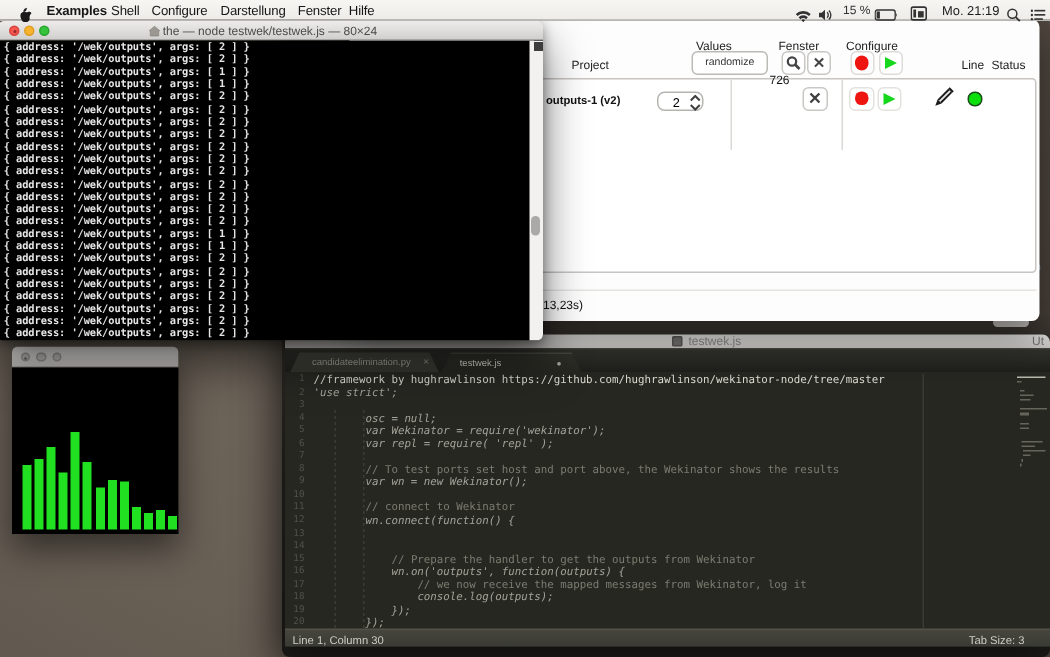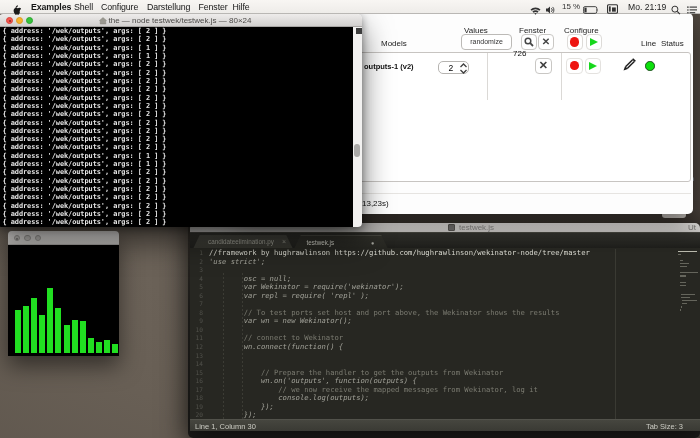--- a/index.html
+++ b/index.html
@@ -203,21 +203,21 @@
         <div class="bar" style="left: 71.7px; height: 31.5px;"></div>
         <div class="bar" style="left: 79.8px; height: 15px;"></div>
         <div class="bar" style="left: 87.9px; height: 11px;"></div>
         <div class="bar" style="left: 96px; height: 12.5px;"></div>
         <div class="bar" style="left: 104.1px; height: 8.5px;"></div>
       </div>
   </div>
 
   <div id="project" class="abs">
 
-    <div class="proj-label" style="left:148px;top:26px">Models</div>
+    <div class="proj-label" style="left:148px;top:26px">Project</div>
     <div class="proj-label" style="left:231px;top:12.5px">Values</div>
     <div class="proj-label" style="left:286px;top:12.5px">Fenster</div>
     <div class="proj-label" style="left:331px;top:12.5px">Configure</div>
     <div class="proj-label" style="left:408px;top:26px">Line</div>
     <div class="proj-label" style="left:428px;top:26px">Status</div>
 
     <div style="position:absolute;left:228px;top:21px;width:51px;height:15.5px;background:#fff;border:1px solid #bcbab7;border-radius:4px;text-align:center;font-size:7px;line-height:14px;color:#333">randomize</div>
     <div class="proj-btn" style="left:288px;top:21px">
       <svg width="10" height="10" viewBox="0 0 10 10">
           <circle cx="4" cy="4" r="2.8" fill="none" stroke="#454545" stroke-width="1.5"></circle>

